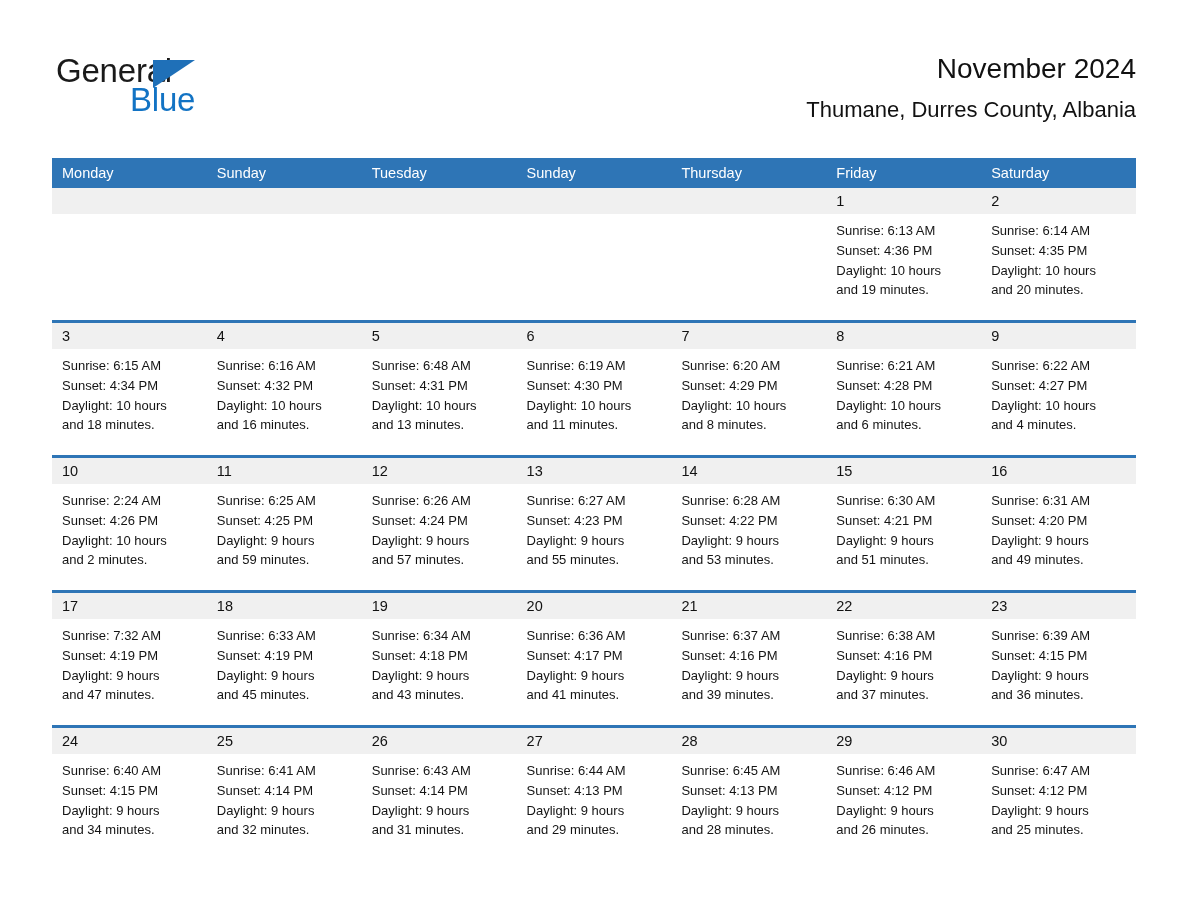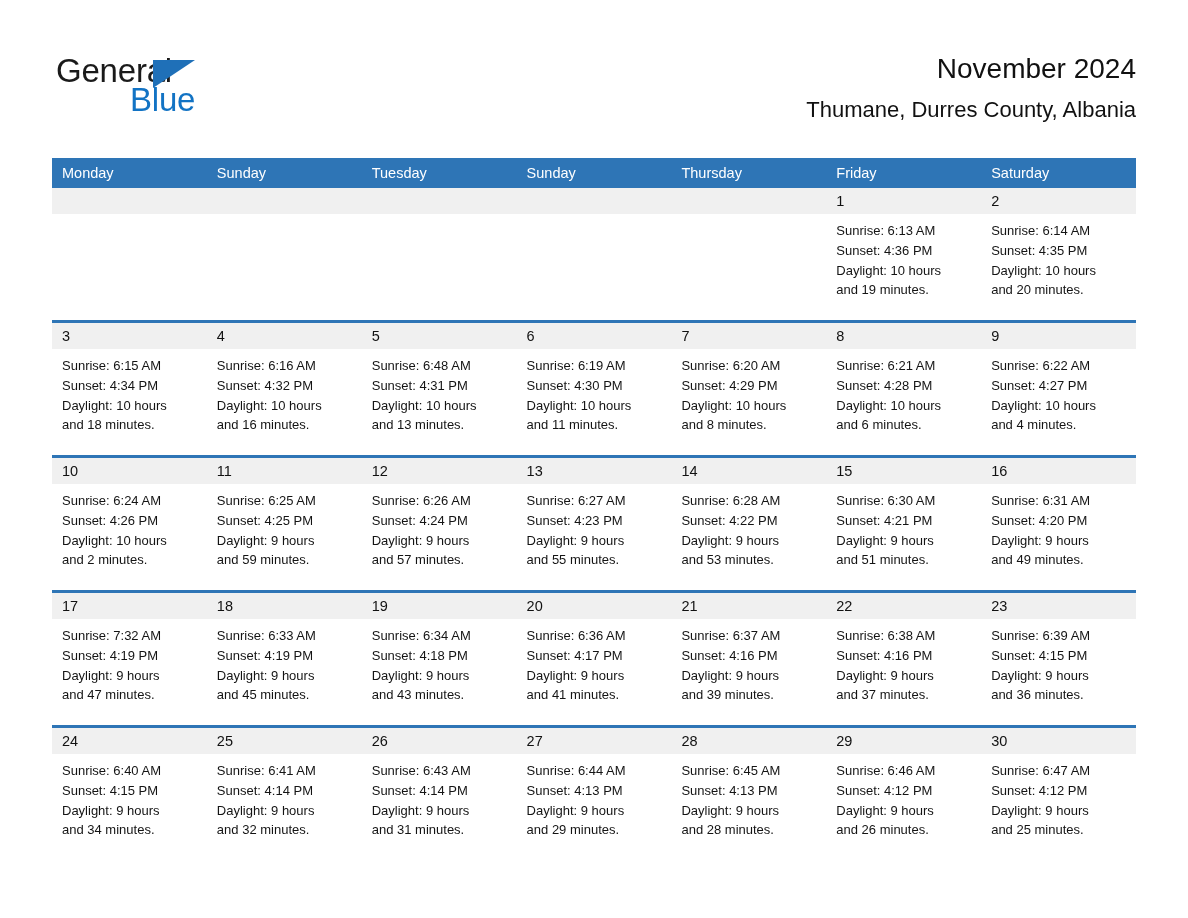--- a/index.html
+++ b/index.html
@@ -313,21 +313,21 @@
           <div>Daylight: 10 hours</div>
           <div>and 4 minutes.</div>
         </div>
       </div>
     </div>
 
     <div class="week-row">
       <div class="day-cell">
         <div class="daynum-strip">10</div>
         <div class="details">
-          <div>Sunrise: 6:24 AM</div>
+          <div>Sunrise: 2:24 AM</div>
           <div>Sunset: 4:26 PM</div>
           <div>Daylight: 10 hours</div>
           <div>and 2 minutes.</div>
         </div>
       </div>
       <div class="day-cell">
         <div class="daynum-strip">11</div>
         <div class="details">
           <div>Sunrise: 6:25 AM</div>
           <div>Sunset: 4:25 PM</div>

